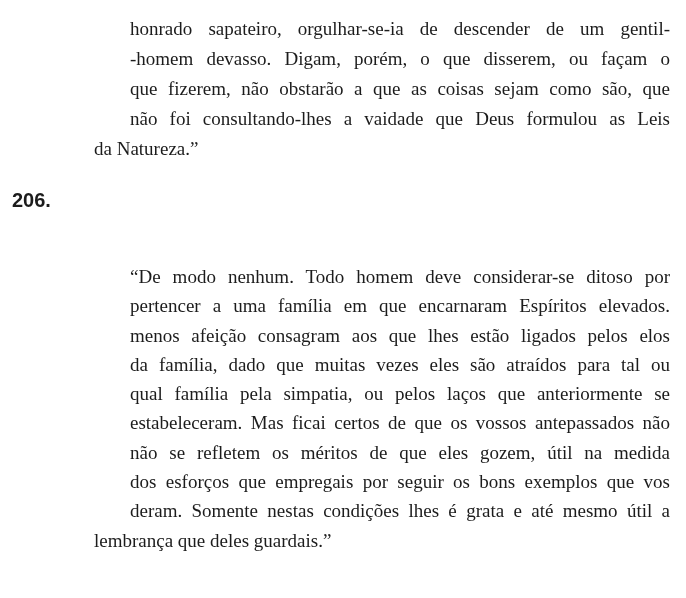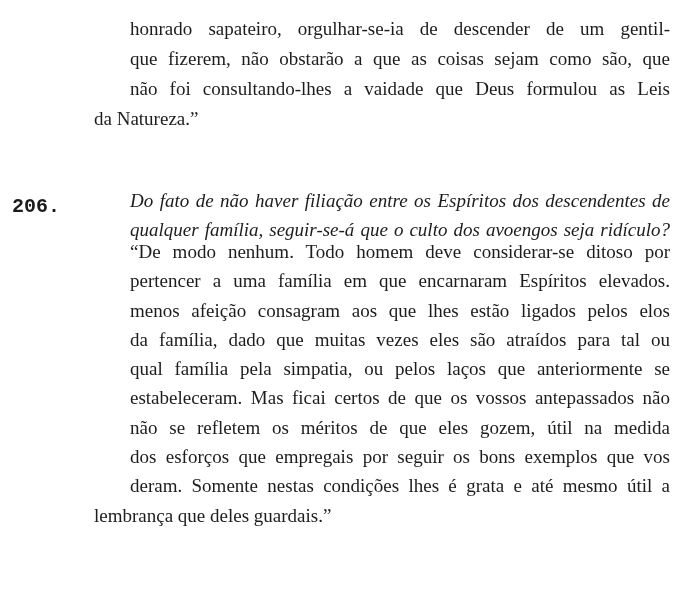--- a/index.html
+++ b/index.html
@@ -16,52 +16,49 @@
     color: #1c1c1c;
     overflow: hidden;
   }
   .textcol {
     position: absolute;
     left: 94px;
     width: 576px;
   }
   .block-p1 { top: 14px; font-size: 19px; line-height: 30px; }
   .block-q  { top: 186px; font-size: 19px; line-height: 29px; font-style: italic; }
-  .block-a  { top: 237px; font-size: 19px; line-height: 29.3px; font-family: Liberation Serif, serif; }
+  .block-a  { top: 262px; font-size: 19px; line-height: 29.3px; font-family: Liberation Serif, serif; }
   .qnum {
     position: absolute;
     left: 12px;
-    top: 192px;
+    top: 186px;
     font-size: 20px;
     line-height: 29px;
     font-weight: 700;
-    font-family: Liberation Mono, monospace;
+    font-family: Liberation Sans, sans-serif;
   }
   .line { white-space: normal; }
   .jl { text-align: justify; text-align-last: justify; margin-left: 36px; }
   .ll { text-align: left; text-align-last: left; }
 </style>
 </head>
 <body>
 
 <div class="page">
 
   <div class="qnum">206.</div>
 
   <div class="textcol block-p1">
     <div class="line jl">honrado sapateiro, orgulhar-se-ia de descender de um gentil-</div>
+    <div class="line jl">-homem devasso. Digam, porém, o que disserem, ou façam o</div>
     <div class="line jl">que fizerem, não obstarão a que as coisas sejam como são, que</div>
     <div class="line jl">não foi consultando-lhes a vaidade que Deus formulou as Leis</div>
     <div class="line ll">da Natureza.”</div>
   </div>
 
-  <div class="textcol block-q">
-    <div class="line jl">Do fato de não haver filiação entre os Espíritos dos descendentes de</div>
-    <div class="line jl">qualquer família, seguir-se-á que o culto dos avoengos seja ridículo?</div>
-  </div>
 
   <div class="textcol block-a">
     <div class="line jl">“De modo nenhum. Todo homem deve considerar-se ditoso por</div>
     <div class="line jl">pertencer a uma família em que encarnaram Espíritos elevados.</div>
     <div class="line jl">menos afeição consagram aos que lhes estão ligados pelos elos</div>
     <div class="line jl">da família, dado que muitas vezes eles são atraídos para tal ou</div>
     <div class="line jl">qual família pela simpatia, ou pelos laços que anteriormente se</div>
     <div class="line jl">estabeleceram. Mas ficai certos de que os vossos antepassados não</div>
     <div class="line jl">não se refletem os méritos de que eles gozem, útil na medida</div>
     <div class="line jl">dos esforços que empregais por seguir os bons exemplos que vos</div>

